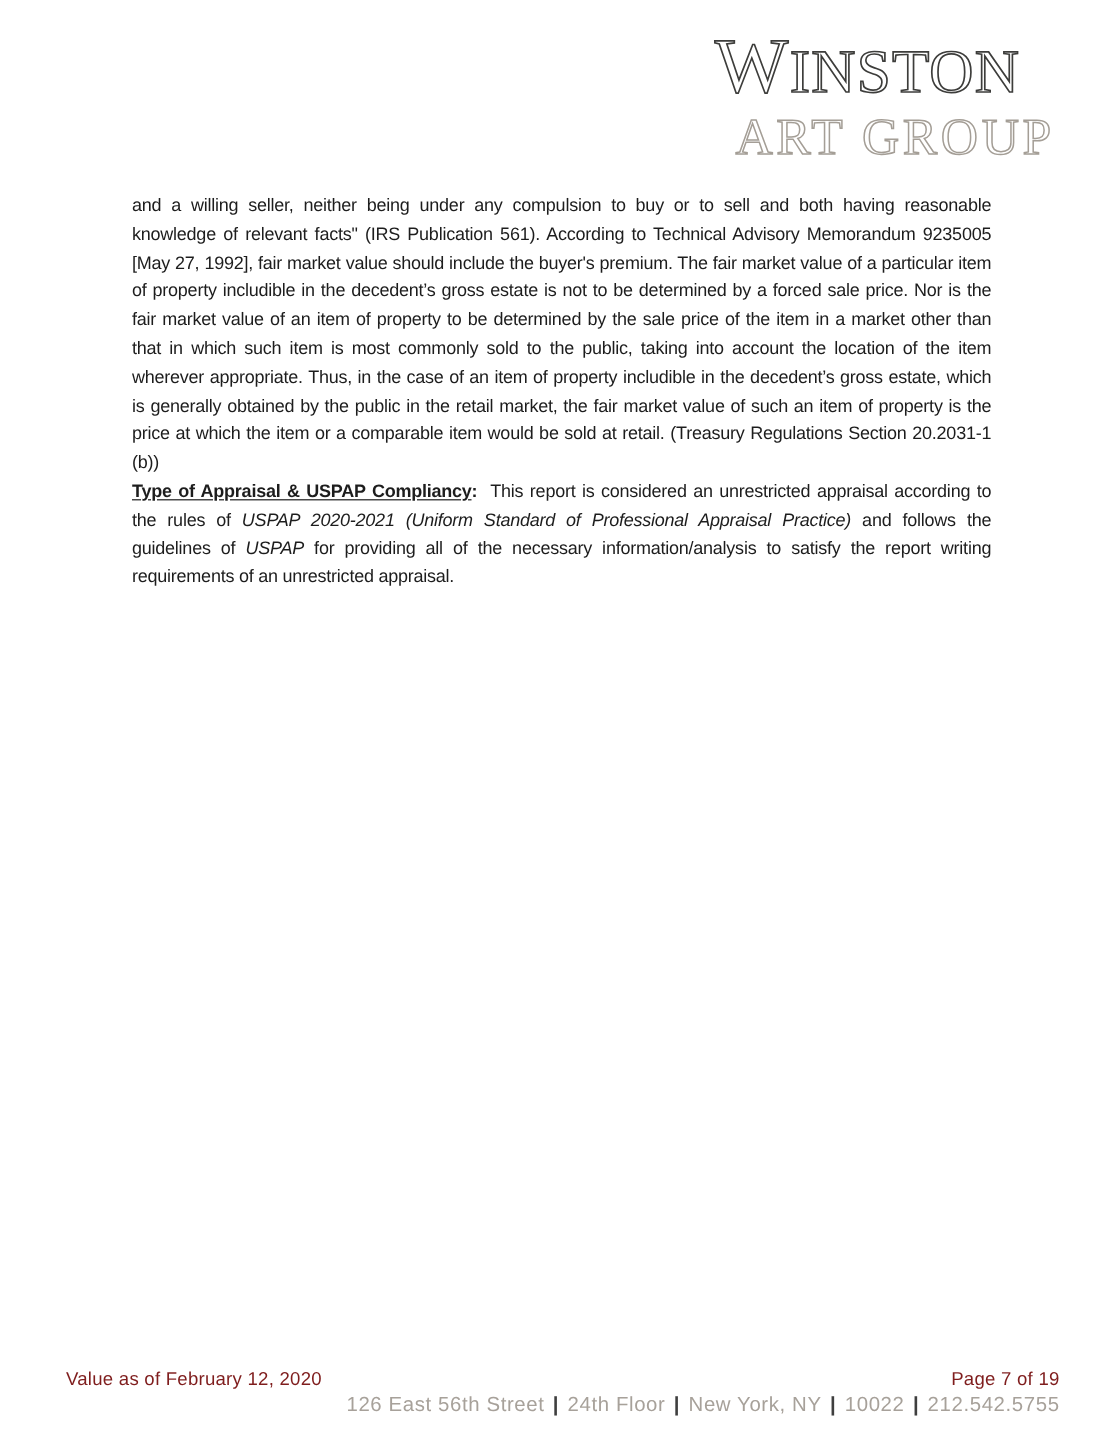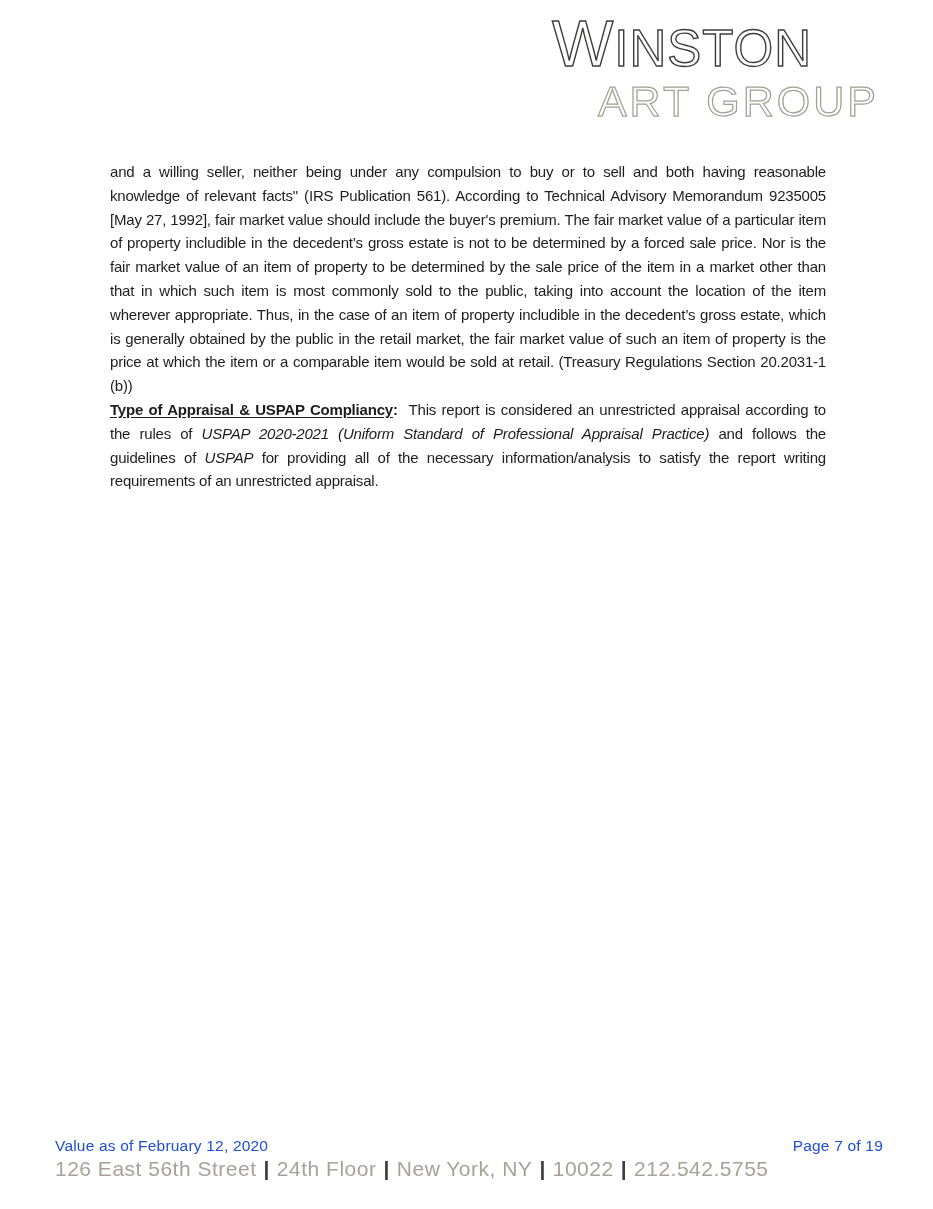--- a/index.html
+++ b/index.html
@@ -6,21 +6,21 @@
   .page {
     position: relative;
     width: 933px;
     height: 1209px;
     background: #ffffff;
     font-family: "Liberation Sans", sans-serif;
     overflow: hidden;
   }
 
   
-  .logo { position: absolute; top: 11px; right: 54px; text-align: left; line-height: 1; }
+  .logo { position: absolute; top: 24px; right: 54px; text-align: center; line-height: 1; font-family: Liberation Serif, serif; }
   .logo-line1 { color: #3d3d3b; letter-spacing: 1px; white-space: nowrap; }
   .logo-w { font-size: 65px; }
   .logo-rest { font-size: 51px; }
   .logo-line2 { margin-top: 4px; font-size: 43px; color: #a49e96; letter-spacing: 3px; white-space: nowrap; margin-left: 46px; }
   @supports (-webkit-text-stroke: 1px #000) {
     .logo-line1 { color: transparent; -webkit-text-stroke: 1.4px #3d3d3b; }
     .logo-line2 { color: transparent; -webkit-text-stroke: 1.25px #a49e96; }
   }
 
   
@@ -41,27 +41,27 @@
   .underline { text-decoration: underline; text-underline-offset: 2px; }
   .italic { font-style: italic; }
 
   
   .footer { position: absolute; left: 55px; right: 50px; bottom: 28px; }
   .footer-meta {
     display: flex;
     justify-content: space-between;
     align-items: baseline;
     font-size: 15.5px;
-    color: #1d4ed8;
+    color: #7f1d1d;
     letter-spacing: 0.2px;
   }
   .footer-address {
     margin-top: 2px;
-    text-align: left;
-    font-size: 21px;
+    text-align: right;
+    font-size: 17px;
     color: #a7a19a;
     letter-spacing: 0.5px;
     white-space: nowrap;
   }
   .pipe { color: #3f3f3f; font-weight: bold; margin: 0 7px; }
 </style>
 </head>
 <body>
 
 <div class="page">

